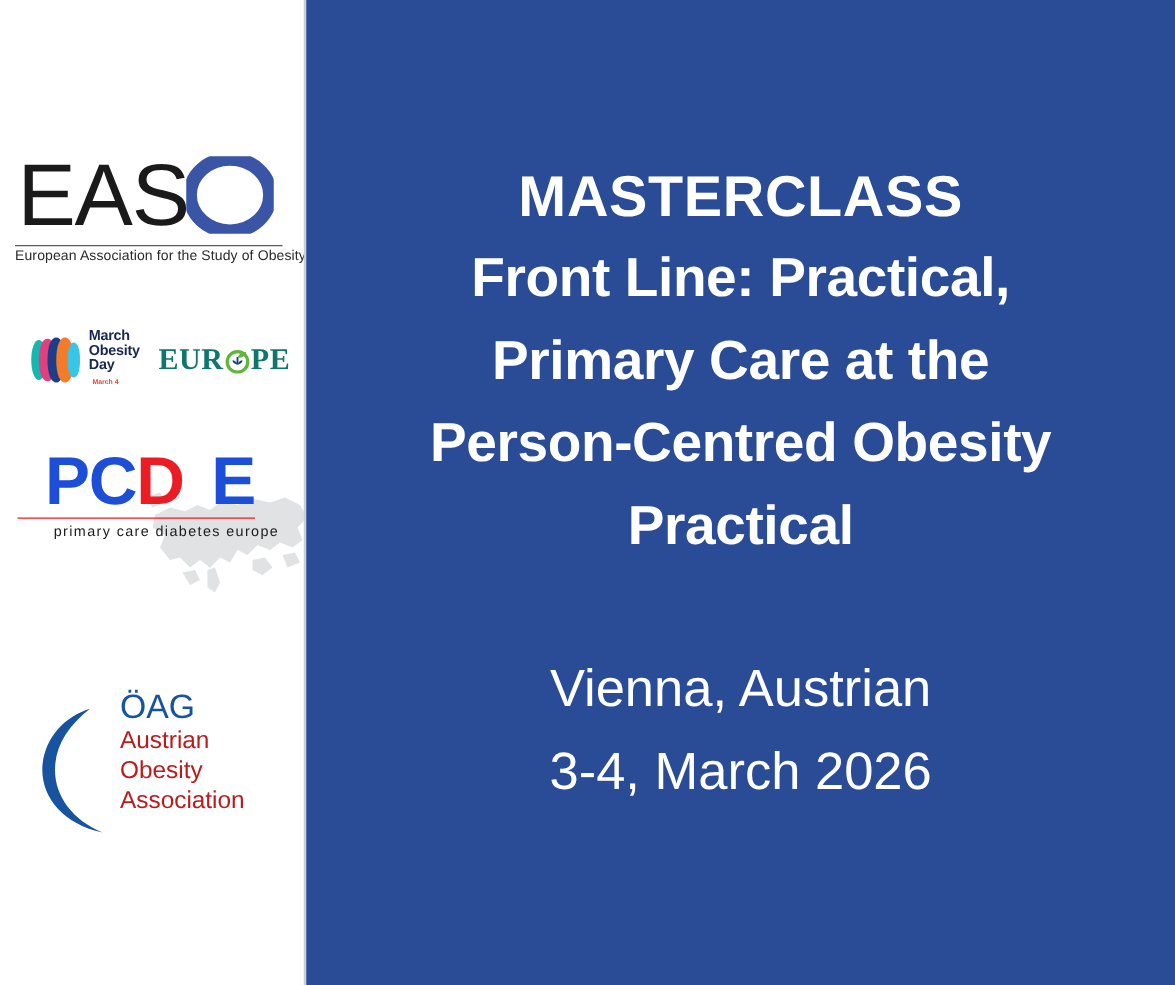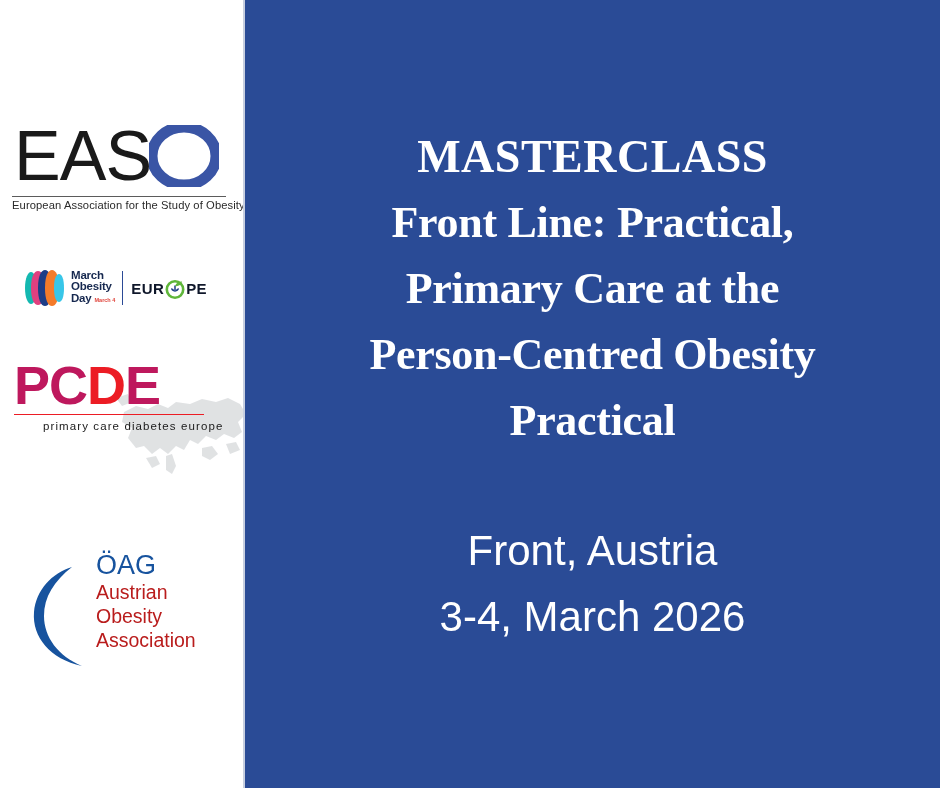--- a/index.html
+++ b/index.html
@@ -112,24 +112,24 @@
     margin-left: 3px;
     letter-spacing: 0 !important;
   }
   .wod-div {
     width: 1px;
     height: 34px;
     background: #2b4a96;
     margin: 0 8px 0 7px;
   }
   .wod-europe {
-    font-family: Liberation Sans, sans-serif;
+    font-family: Liberation Serif, serif;
     font-weight: bold;
-    font-size: 15px;
-    color: #0f172a;
+    font-size: 24px;
+    color: #0f766e;
     letter-spacing: 0.4px;
     display: flex;
     align-items: center;
   }
   .apple-o {
     display: inline-block;
     width: 22px;
     height: 22px;
     position: relative;
     margin: 0 0px;
@@ -154,21 +154,21 @@
   .pcde-word {
     position: relative;
     z-index: 1;
     font-family: "Liberation Sans", sans-serif;
     font-weight: bold;
     font-size: 54px;
     letter-spacing: -1px;
     line-height: 50px;
     white-space: nowrap;
   }
-  .pcde-cyan { color: #be185d; }
+  .pcde-cyan { color: #1d4ed8; margin-left: 22px; }
   .pcde-red  { color: #ec1c24; }
   .pcde-rule {
     position: relative;
     z-index: 1;
     height: 1px;
     background: #ec1c24;
     width: 190px;
     margin-top: 4px;
   }
   .pcde-tag {
@@ -240,21 +240,21 @@
     font-weight: bold;
     font-size: 44px;
     line-height: 66px;
     letter-spacing: -0.3px;
   }
   .headline .kicker {
     display: block;
     font-size: 46px;
     letter-spacing: 0.5px;
   }
-  .headline .line { display: block; font-family: Liberation Serif, serif; }
+  .headline .line { display: block; }
   .event-info {
     margin-top: 64px;
     width: 620px;
     text-align: center;
     color: #ffffff;
     font-family: "Liberation Sans", sans-serif;
     font-weight: 400;
     font-size: 42px;
     line-height: 66px;
     letter-spacing: 0px;
@@ -352,19 +352,19 @@
 
     <div class="headline">
       <span class="kicker line">MASTERCLASS</span>
       <span class="line">Front Line: Practical,</span>
       <span class="line">Primary Care at the</span>
       <span class="line">Person-Centred Obesity</span>
       <span class="line">Practical</span>
     </div>
 
     <div class="event-info">
-      <span class="line">Front, Austria</span>
+      <span class="line">Vienna, Austrian</span>
       <span class="line">3-4, March 2026</span>
     </div>
 
   </div>
 
 </div>
 
 </body></html>

